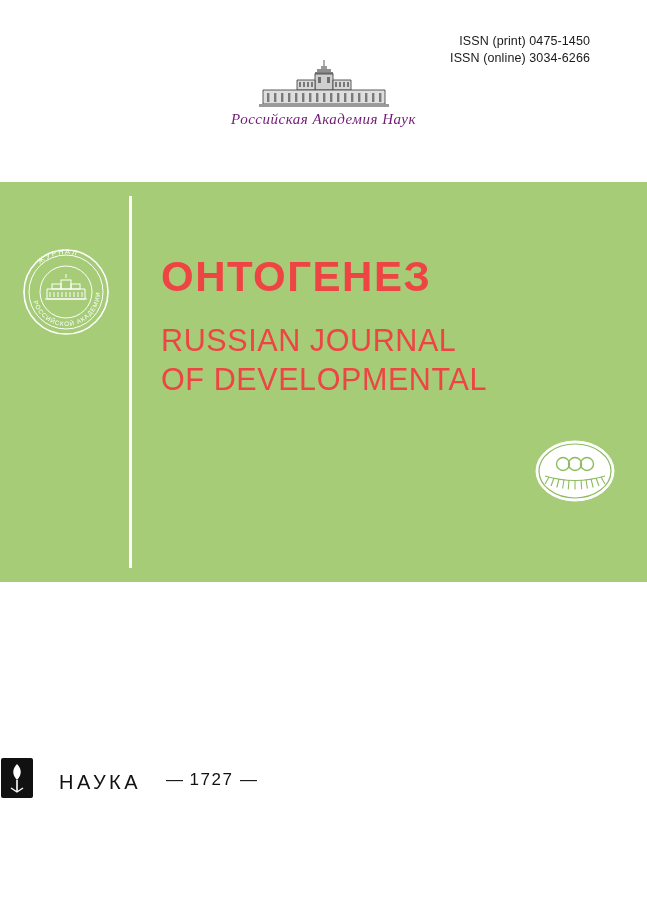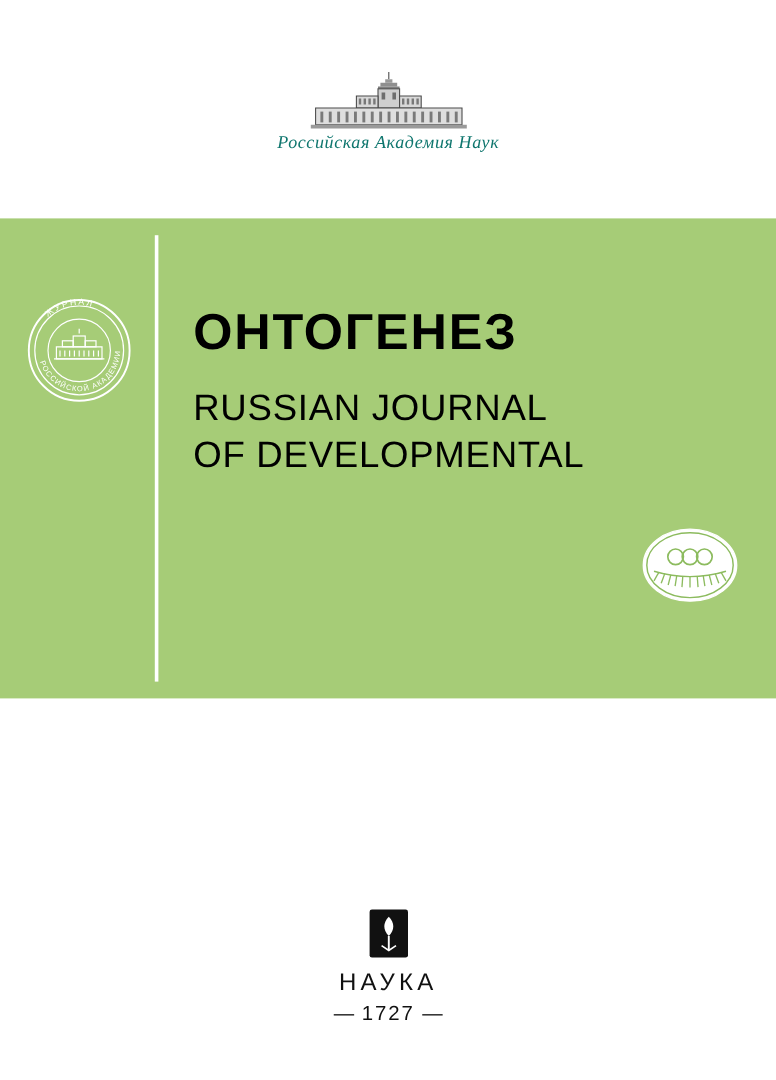--- a/index.html
+++ b/index.html
@@ -42,21 +42,21 @@
     display: flex;
     flex-direction: column;
     align-items: center;
   }
   .ras-emblem svg { display: block; }
   .ras-caption {
     margin-top: 1px;
     font-family: "Liberation Serif", serif;
     font-style: italic;
     font-size: 15px;
-    color: #0f766e;
+    color: #701a75;
     letter-spacing: 0.5px;
   }
 
   
   .volume-row {
     position: absolute;
     top: 145px;
     left: 57px;
     right: 57px;
     display: flex;
@@ -94,21 +94,21 @@
     height: 104px;
   }
   .seal svg { display: block; }
 
   
   .titles {
     position: absolute;
     top: 255px;
     left: 161px;
     right: 40px;
-    color: #000000;
+    color: #ef4444;
   }
   .title-ru {
     font-size: 42px;
     font-weight: bold;
     letter-spacing: 1.5px;
     line-height: 1.05;
     margin: 0 0 22px 0;
   }
   .title-en {
     font-size: 30.5px;
@@ -128,22 +128,23 @@
   }
   .embryo-logo svg { display: block; }
 
   
   .publisher {
     position: absolute;
     top: 757px;
     left: 0;
     width: 647px;
     display: flex;
-    flex-direction: column;
+    flex-direction: row;
     align-items: center;
+    gap: 25px;
   }
   .publisher-mark svg { display: block; }
   .publisher-name {
     margin-top: 9px;
     font-size: 20px;
     letter-spacing: 3.5px;
     color: #111111;
     font-weight: normal;
   }
   .publisher-year {
@@ -152,20 +153,24 @@
     letter-spacing: 1.6px;
     color: #111111;
   }
   .publisher-year .dash { letter-spacing: 0; }
 </style>
 </head>
 <body>
 
 <div class="cover">
 
+  <div class="issn-block">
+    <div>ISSN (print) 0475-1450</div>
+    <div>ISSN (online) 3034-6266</div>
+  </div>
 
   <div class="ras-emblem">
     <span>
       <svg width="190" height="52" viewBox="0 0 190 52" fill="none" stroke="#4a4a4a" stroke-width="0.9">
 
         <path d="M95 2 L95 8"></path>
         <path d="M92 8 L98 8 L98 11 L92 11 Z" fill="#9a9a9a" stroke="none"></path>
         <path d="M88 11 L102 11 L102 14 L88 14 Z" fill="#8f8f8f" stroke="none"></path>
         <path d="M86 14 L104 14 L104 16 L86 16 Z" fill="#7f7f7f" stroke="none"></path>
 

